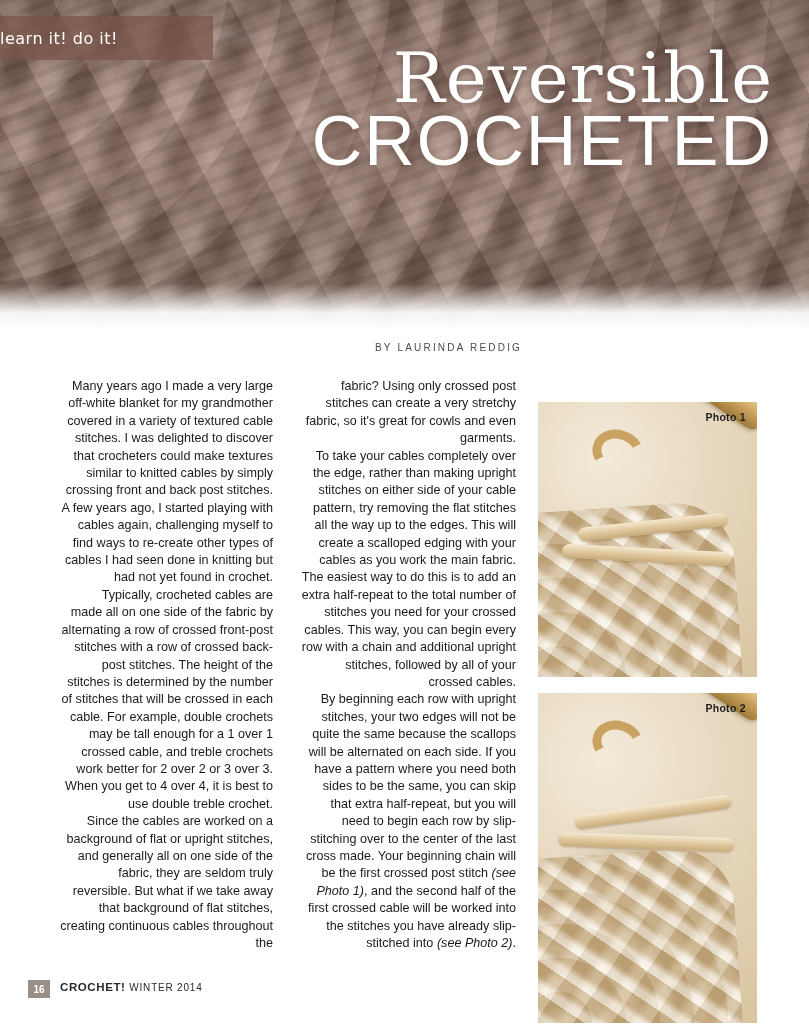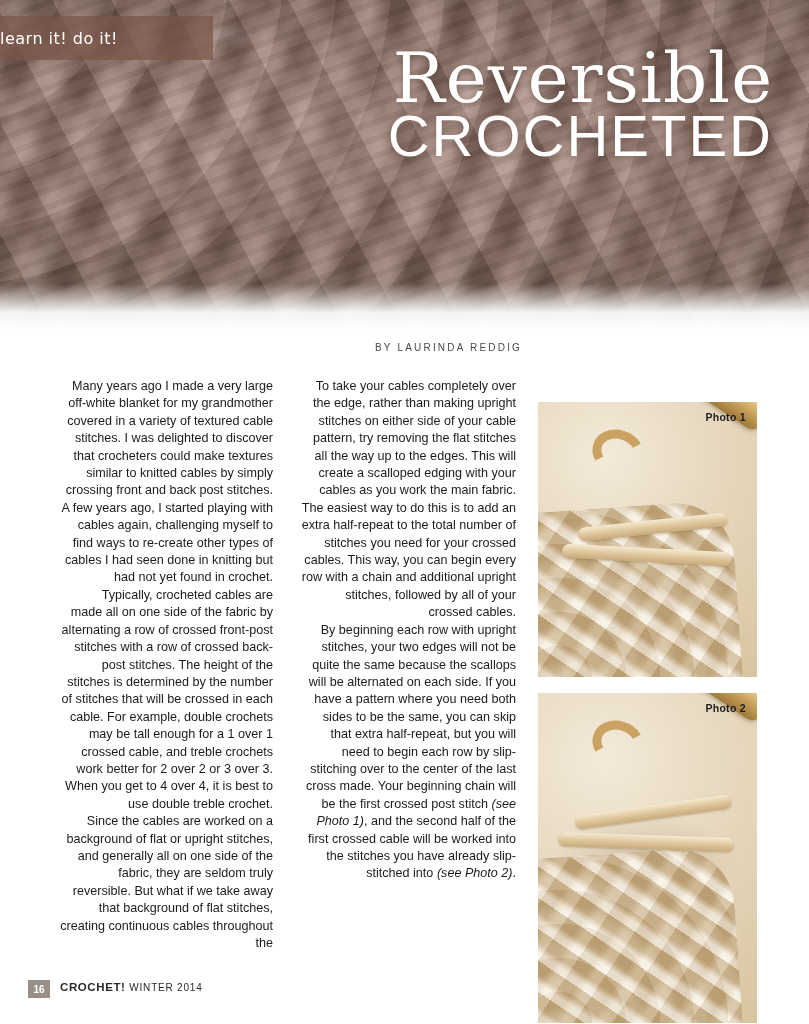--- a/index.html
+++ b/index.html
@@ -100,21 +100,21 @@
     font-family: "DejaVu Serif", serif;
     font-weight: normal;
     font-size: 69px;
     line-height: 0.95;
     letter-spacing: 1px;
     text-shadow: 0 2px 6px rgba(60,40,30,0.45);
   }
   .t-crocheted {
     font-family: "Liberation Sans", sans-serif;
     font-weight: 300;
-    font-size: 58px;
+    font-size: 70px;
     line-height: 0.95;
     letter-spacing: 2px;
     margin-top: -4px;
     text-shadow: 0 2px 8px rgba(60,40,30,0.40);
   }
   .t-cables {
     font-family: "Liberation Sans", sans-serif;
     font-weight: bold;
     font-size: 96px;
     line-height: 0.9;
@@ -285,20 +285,21 @@
 
 <div class="byline">BY LAURINDA REDDIG</div>
 
 <div class="cols">
   <div class="col col1">
     <p class="first">Many years ago I made a very large off-white blanket for my grandmother covered in a variety of textured cable stitches. I was delighted to discover that crocheters could make textures similar to knitted cables by simply crossing front and back post stitches. A few years ago, I started playing with cables again, challenging myself to find ways to re-create other types of cables I had seen done in knitting but had not yet found in crochet.</p>
     <p>Typically, crocheted cables are made all on one side of the fabric by alternating a row of crossed front-post stitches with a row of crossed back-post stitches. The height of the stitches is determined by the number of stitches that will be crossed in each cable. For example, double crochets may be tall enough for a 1 over 1 crossed cable, and treble crochets work better for 2 over 2 or 3 over 3. When you get to 4 over 4, it is best to use double treble crochet.</p>
     <p>Since the cables are worked on a background of flat or upright stitches, and generally all on one side of the fabric, they are seldom truly reversible. But what if we take away that background of flat stitches, creating continuous cables throughout the</p>
   </div>
   <div class="col col2">
+    <p>fabric? Using only crossed post stitches can create a very stretchy fabric, so it's great for cowls and even garments.</p>
     <p>To take your cables completely over the edge, rather than making upright stitches on either side of your cable pattern, try removing the flat stitches all the way up to the edges. This will create a scalloped edging with your cables as you work the main fabric. The easiest way to do this is to add an extra half-repeat to the total number of stitches you need for your crossed cables. This way, you can begin every row with a chain and additional upright stitches, followed by all of your crossed cables.</p>
     <p>By beginning each row with upright stitches, your two edges will not be quite the same because the scallops will be alternated on each side. If you have a pattern where you need both sides to be the same, you can skip that extra half-repeat, but you will need to begin each row by slip-stitching over to the center of the last cross made. Your beginning chain will be the first crossed post stitch <em>(see Photo 1)</em>, and the second half of the first crossed cable will be worked into the stitches you have already slip-stitched into <em>(see Photo 2)</em>.</p>
   </div>
 </div>
 
 <div class="photo photo1">
   <div class="bg"></div>
   <div class="shadowblob"></div>
   <div class="fabric"></div>
   <div class="strand" style="left:40px; top:118px; width:150px; transform:rotate(-6deg);"></div>

